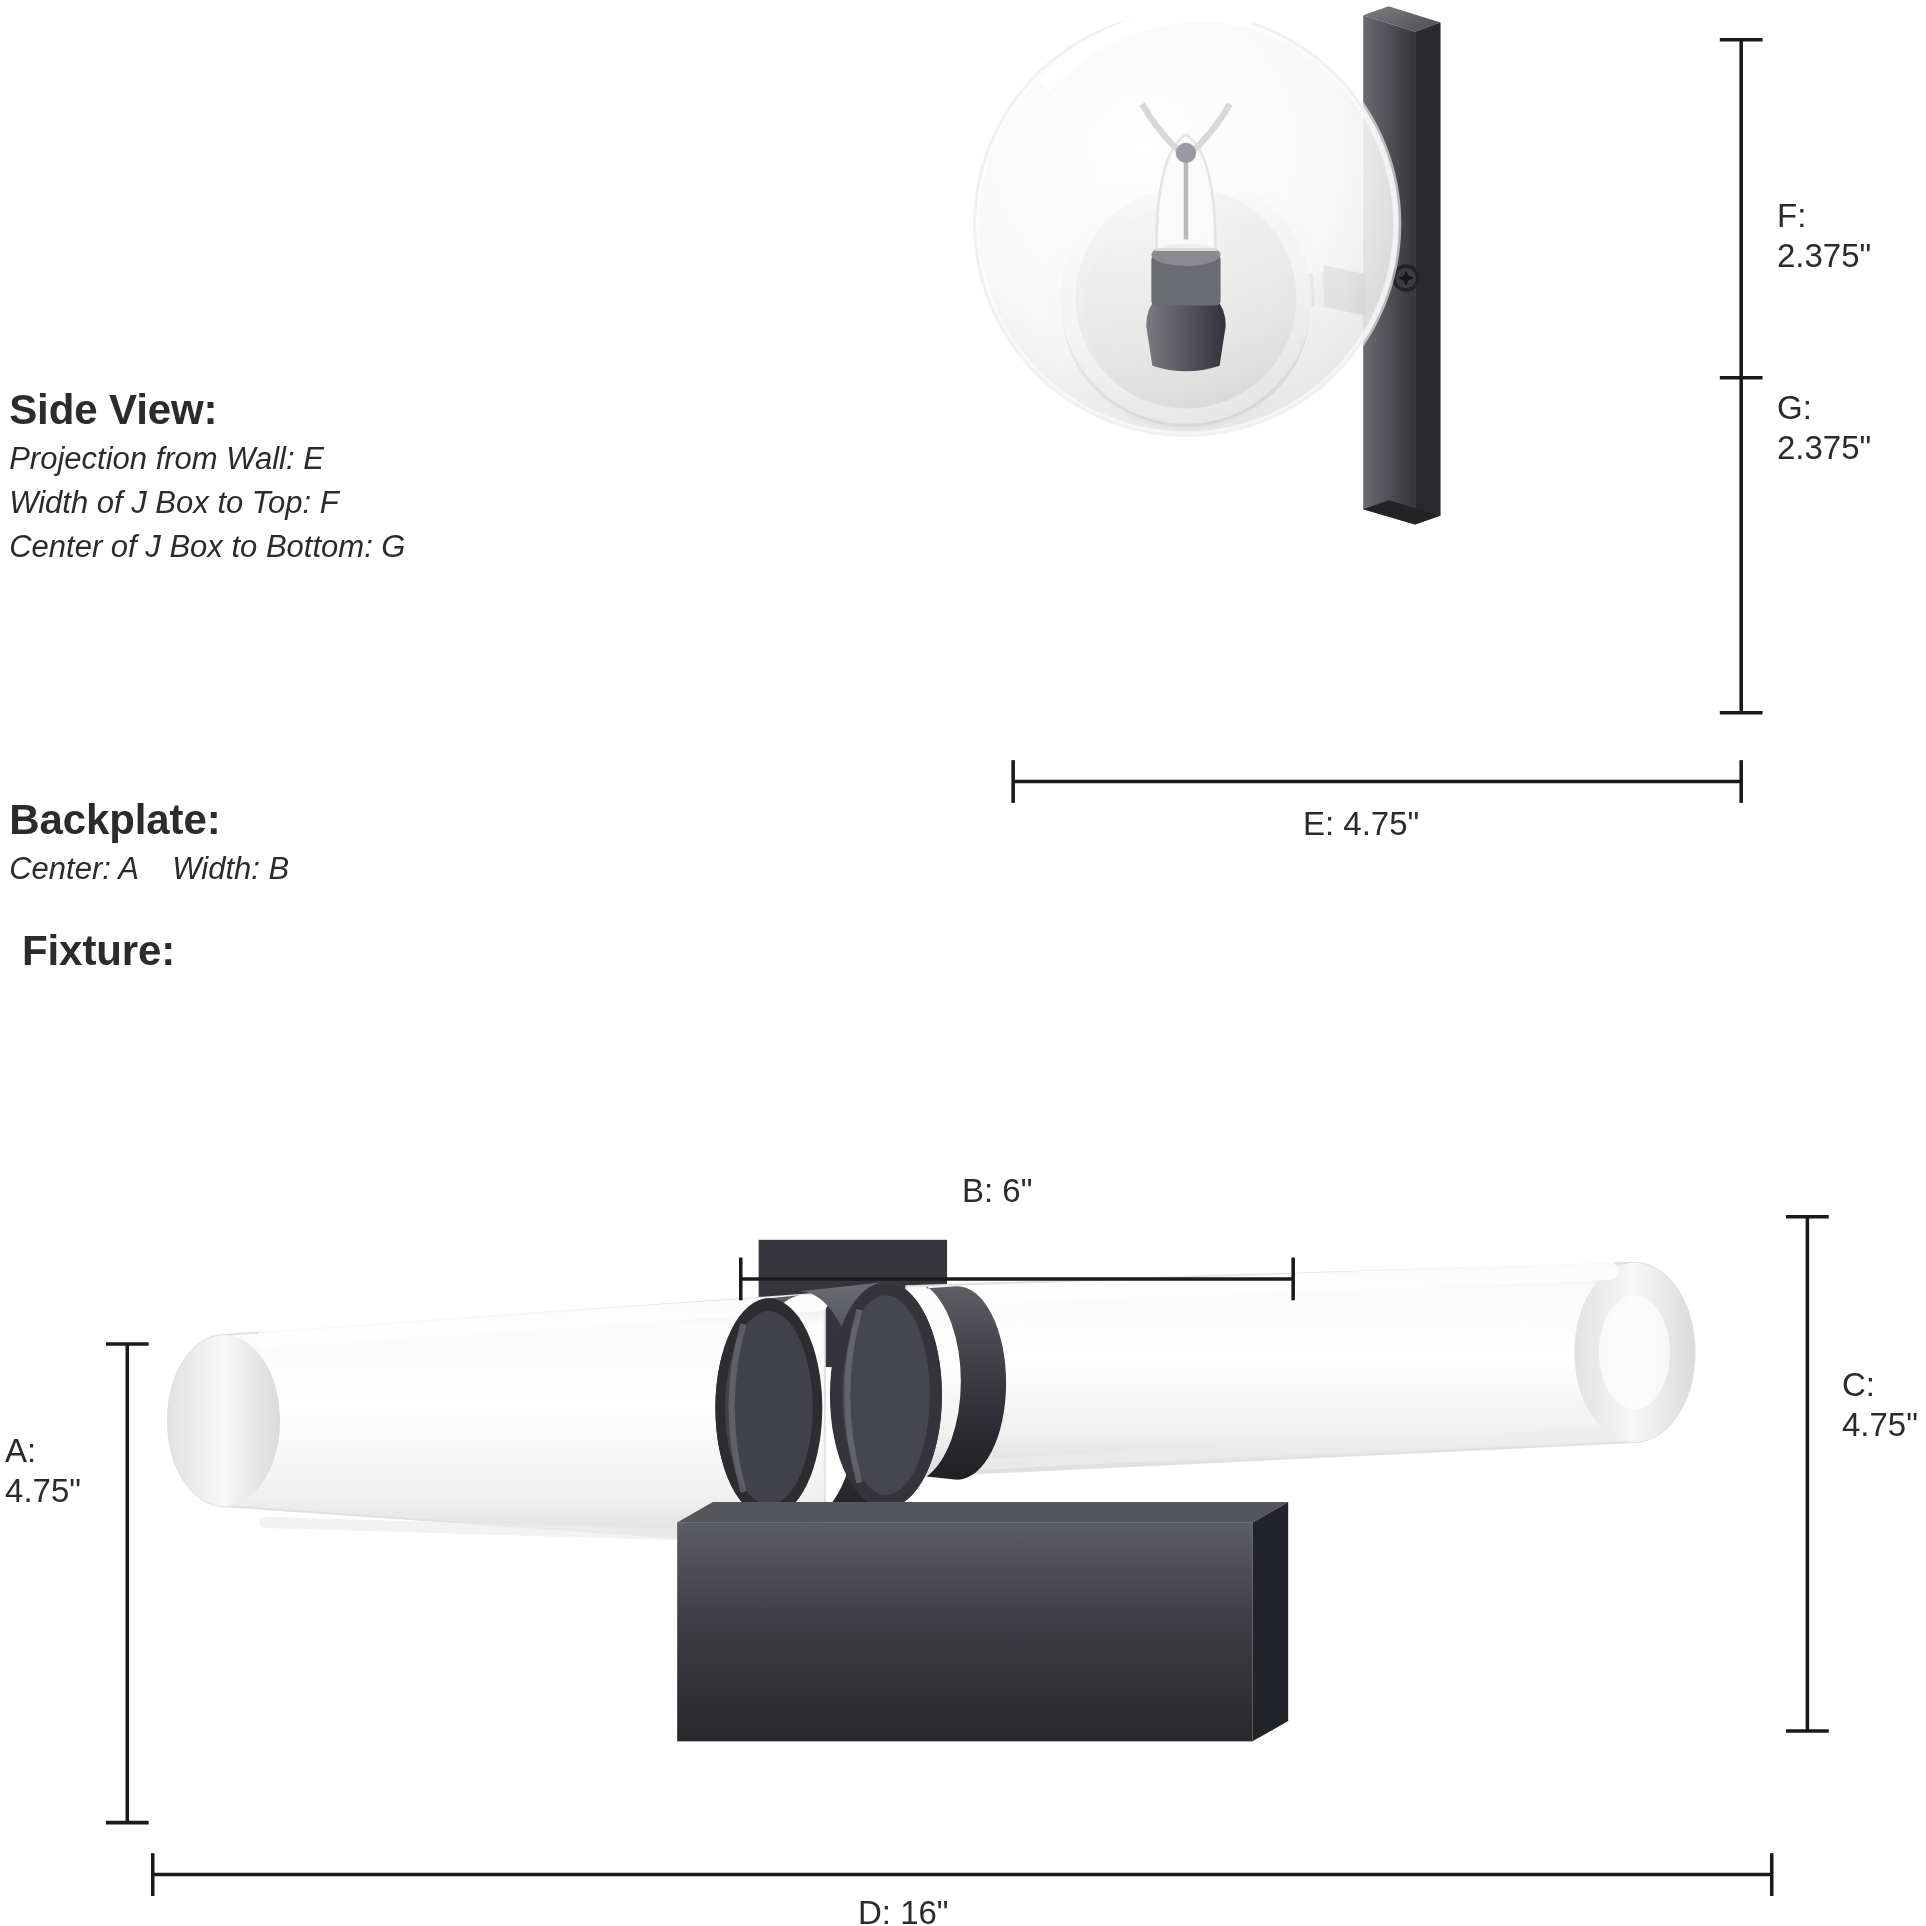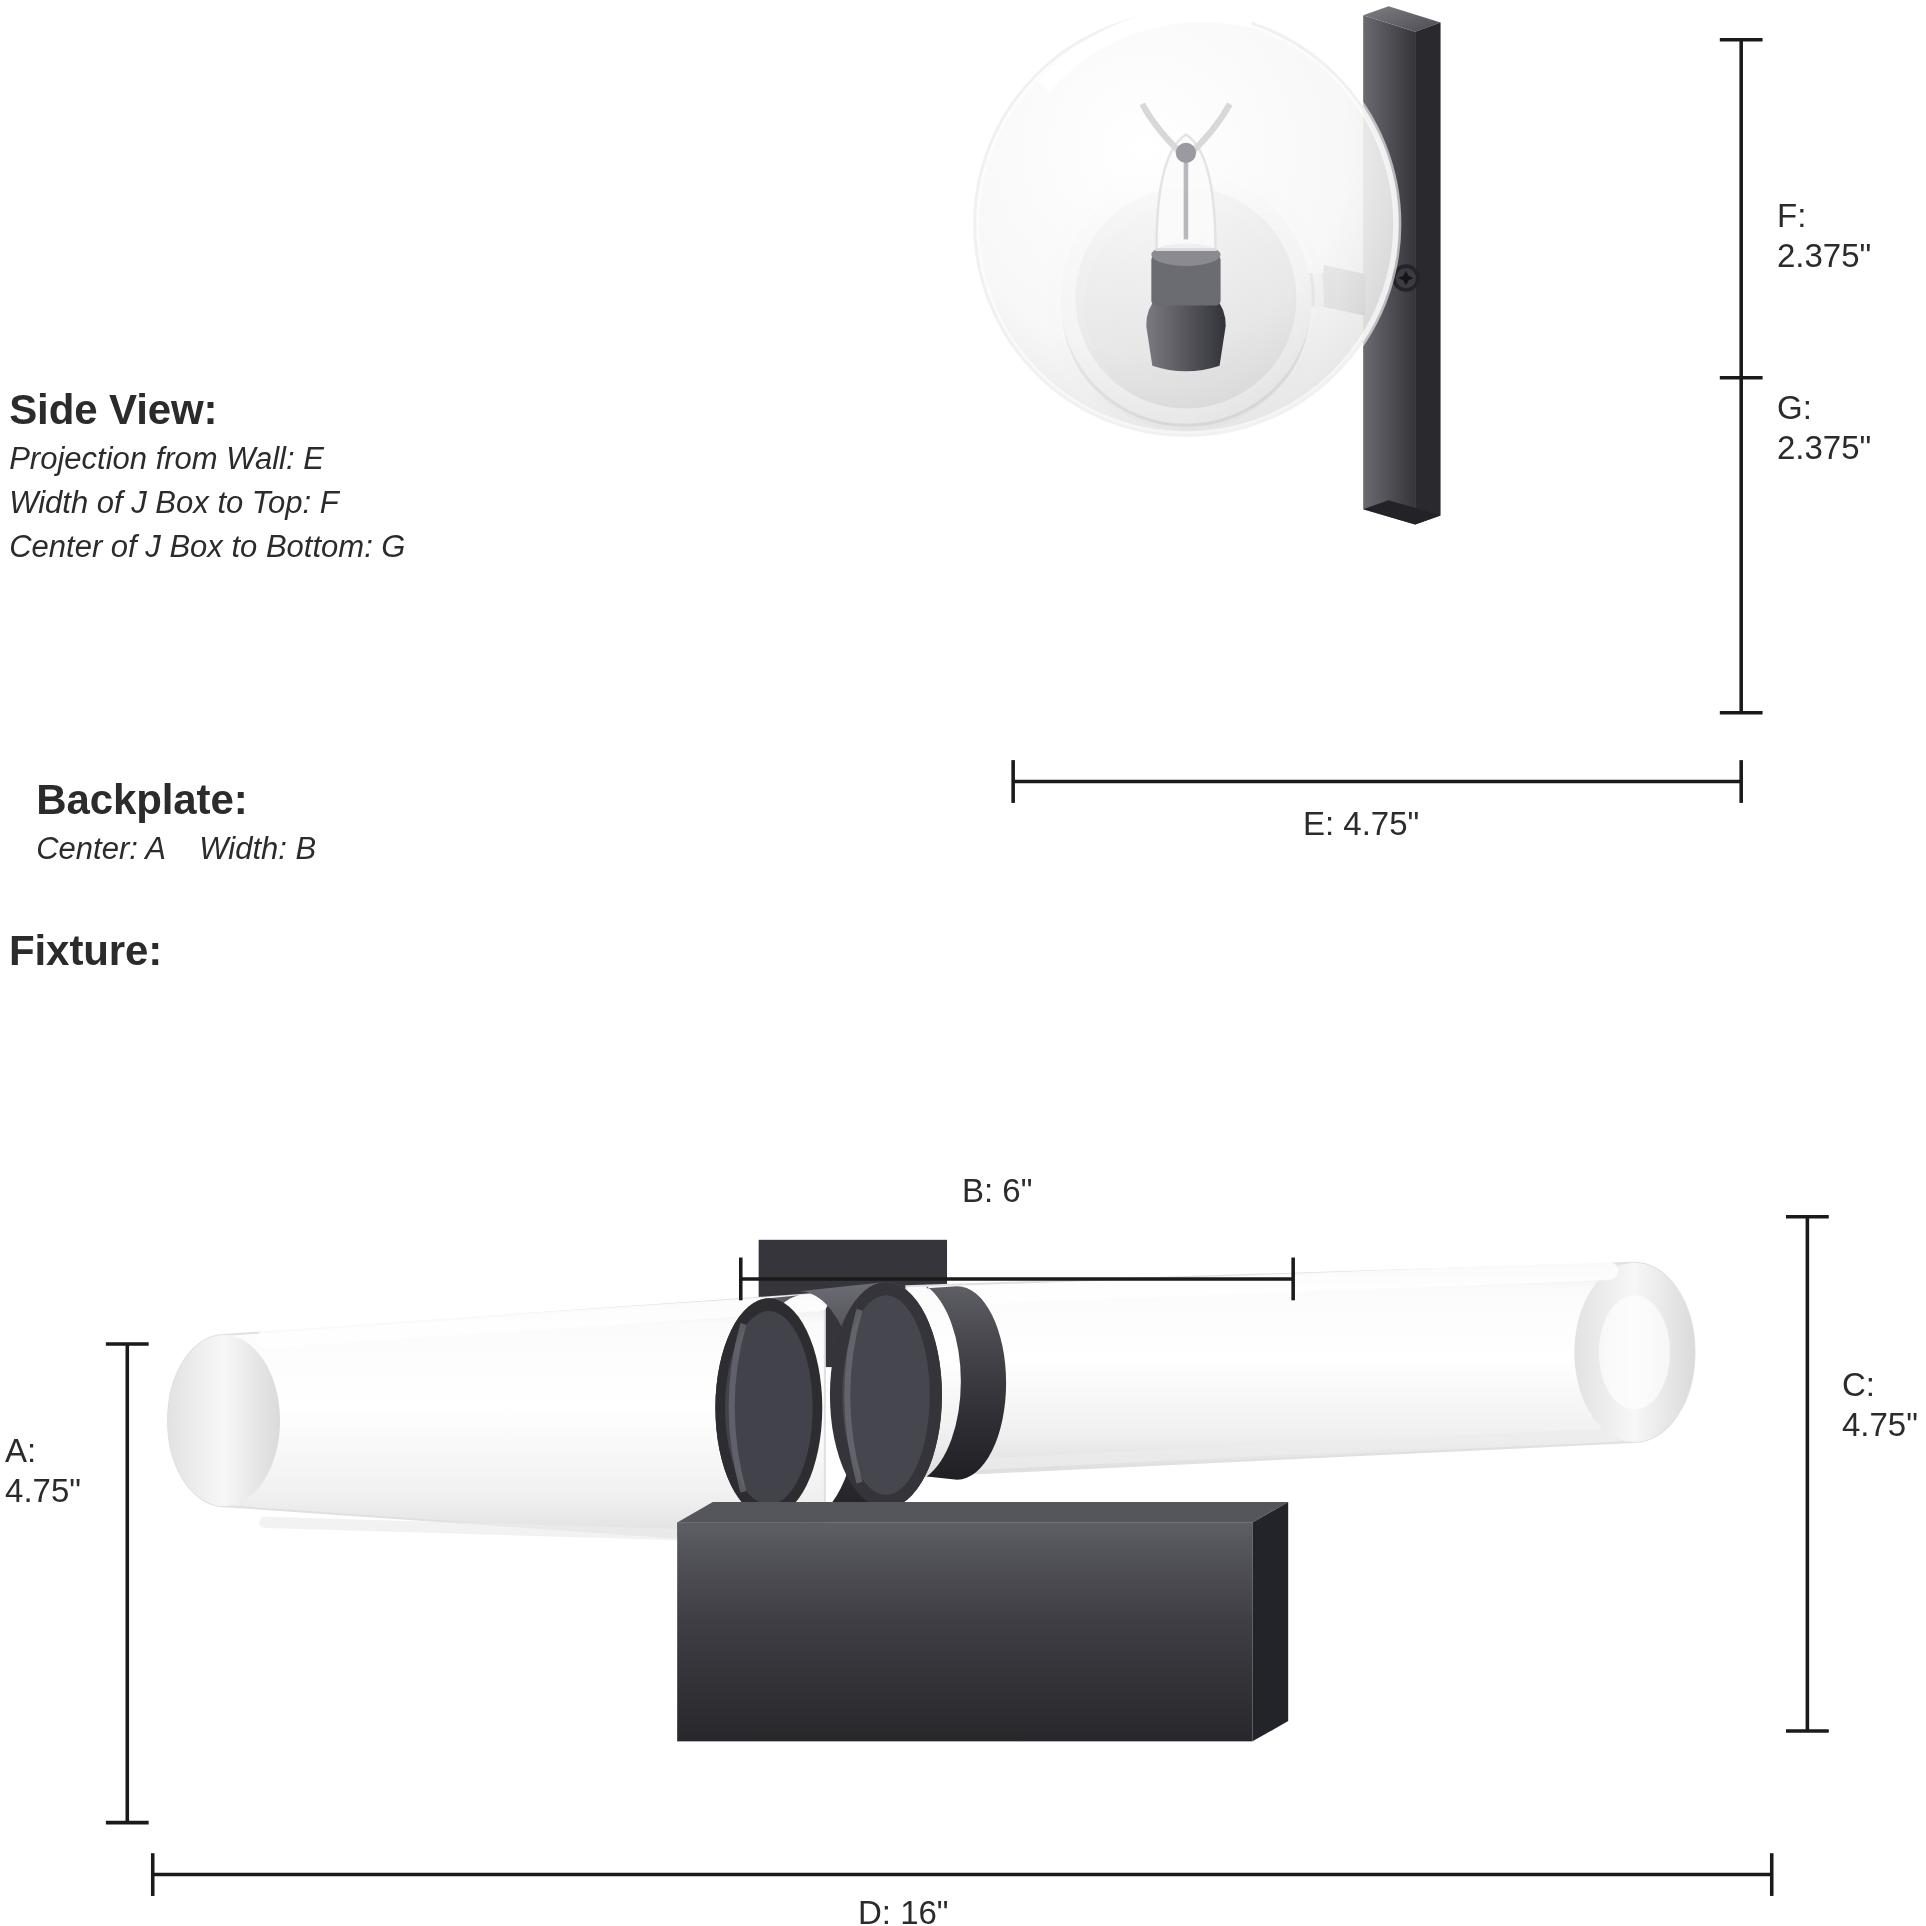--- a/index.html
+++ b/index.html
@@ -33,22 +33,22 @@
   .txt-line {
     font-size: 31px;
     font-weight: normal;
     color: #2b2b2b;
     line-height: 1.42;
     white-space: pre;
     font-style: italic;
   }
 
   #side-view-block { left: 9.2px; top: 382px; }
-  #backplate-block { left: 9.2px; top: 772px; margin-left: 27px; }
-  #fixture-block  { left: 9px; top: 923px; text-align: center; }
+  #backplate-block { left: 9.2px; top: 792px; }
+  #fixture-block  { left: 22px; top: 923px; text-align: center; }
 
   
   .dim-label {
     position: absolute;
     font-size: 33px;
     font-weight: normal;
     color: #2b2b2b;
     line-height: 1.22;
     white-space: pre;
   }

